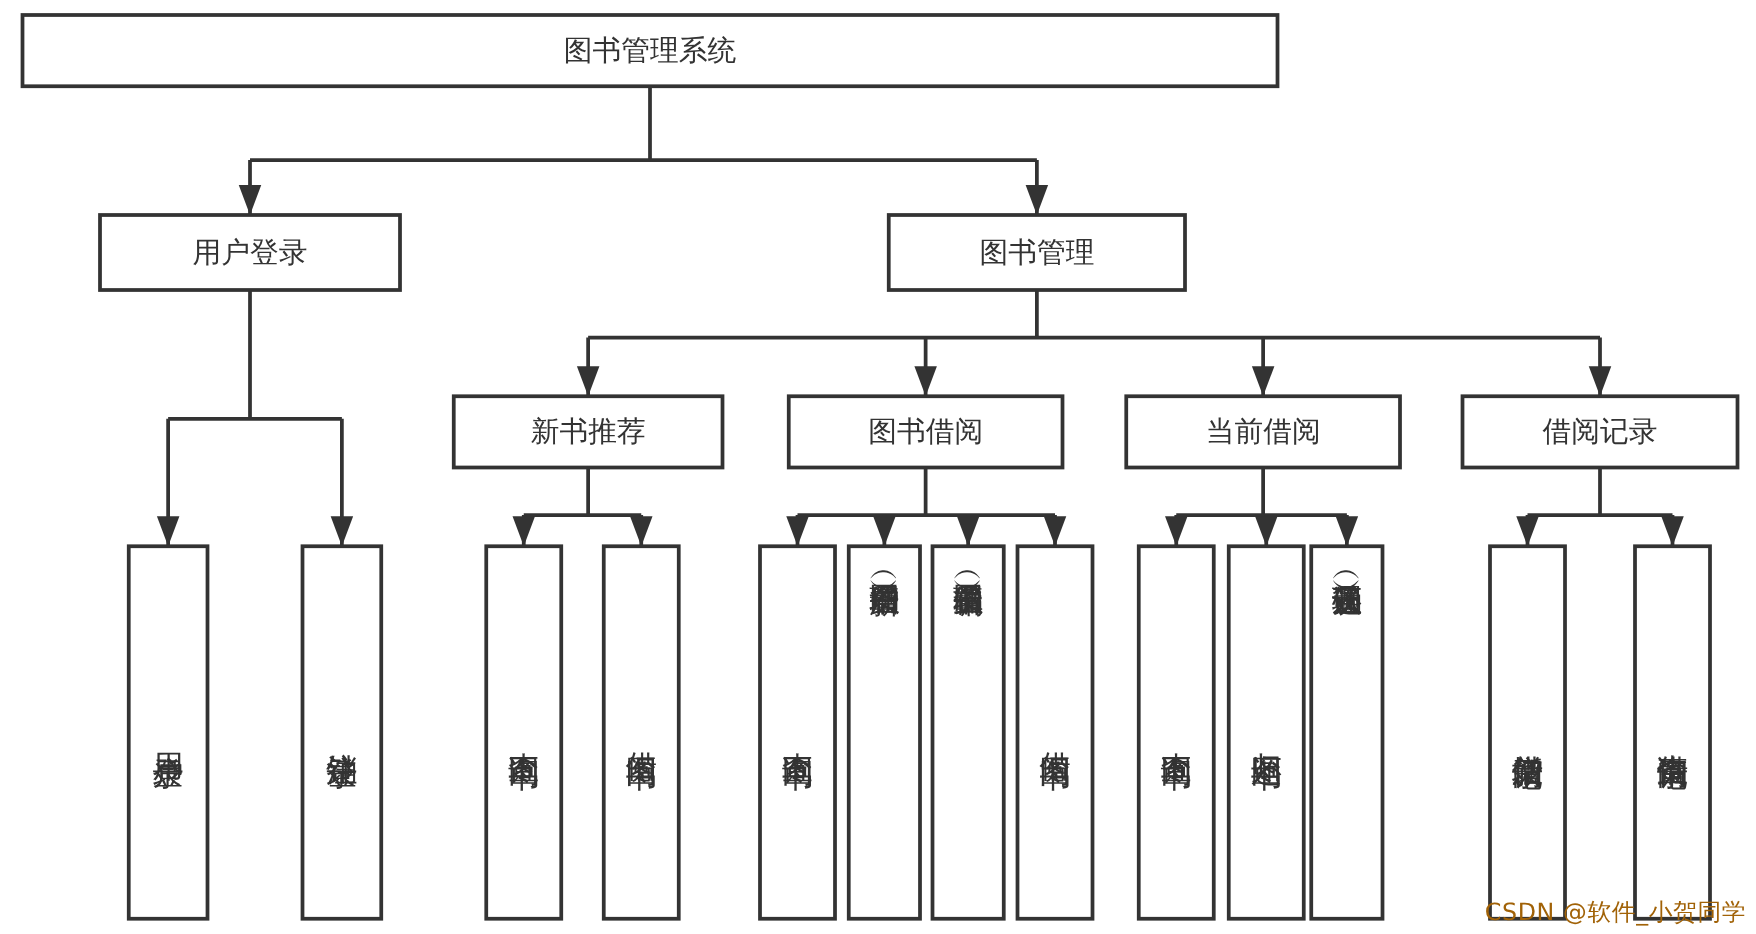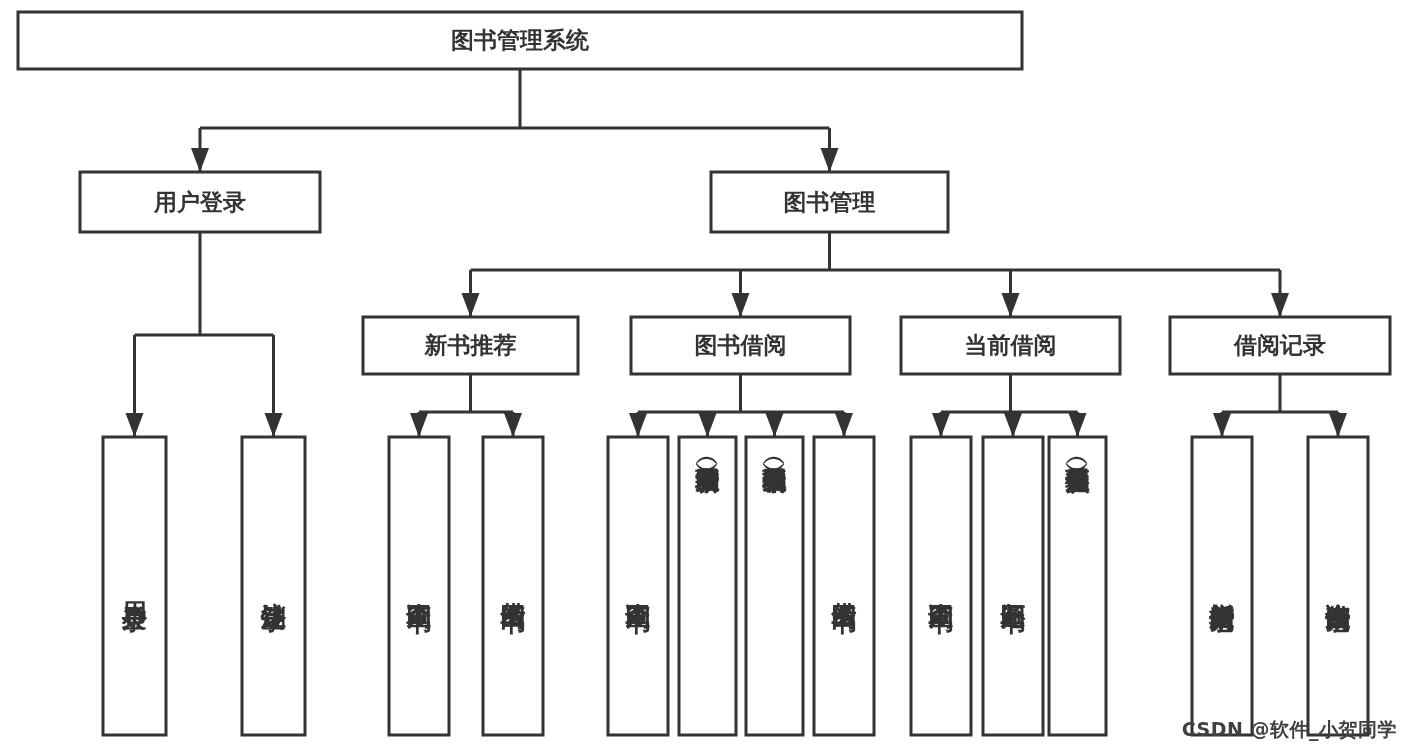--- a/index.html
+++ b/index.html
@@ -11,21 +11,20 @@
     width: 1405px;
     height: 747px;
     font-family: "DejaVu Sans", "Liberation Sans", sans-serif;
     overflow: hidden;
   }
   #diagram-root {
     position: relative;
     width: 1405px;
     height: 747px;
     background: #ffffff;
-    font-weight: bold;
   }
   svg.flow {
     position: absolute;
     top: 0;
     left: 0;
     width: 1405px;
     height: 747px;
   }
   .node-box {
     fill: #ffffff;
@@ -65,21 +64,21 @@
     color: #333333;
     letter-spacing: 2px;
     white-space: nowrap;
   }
   .watermark {
     position: absolute;
     right: 8px;
     bottom: 4px;
     font-family: "DejaVu Sans", "Liberation Sans", sans-serif;
     font-size: 19px;
-    color: #404040;
+    color: #a16207;
     letter-spacing: 0.5px;
     white-space: nowrap;
   }
 </style>
 </head>
 <body>
 
 <div id="diagram-root">
   <svg class="flow" viewBox="0 0 1405 747">
     <g id="edges-layer">

